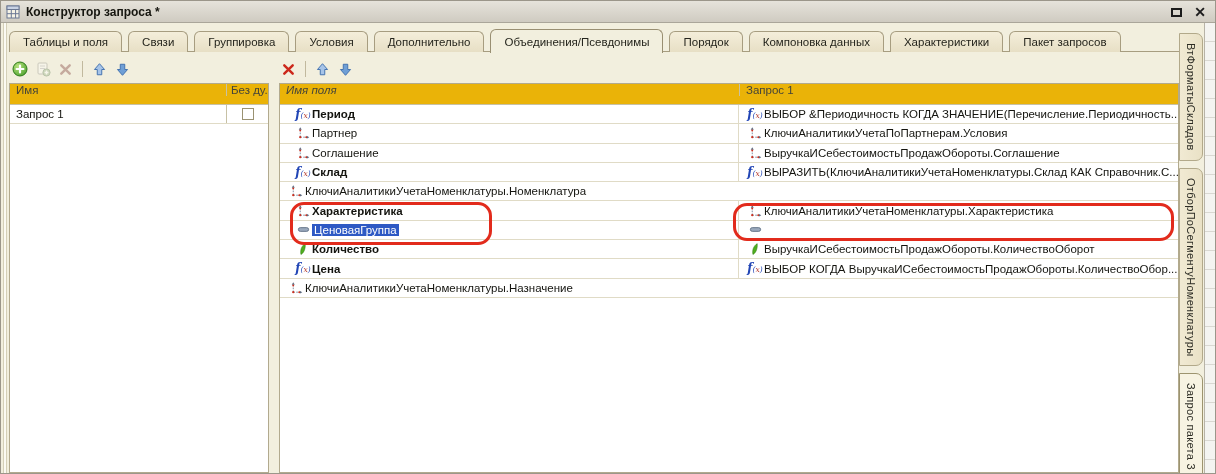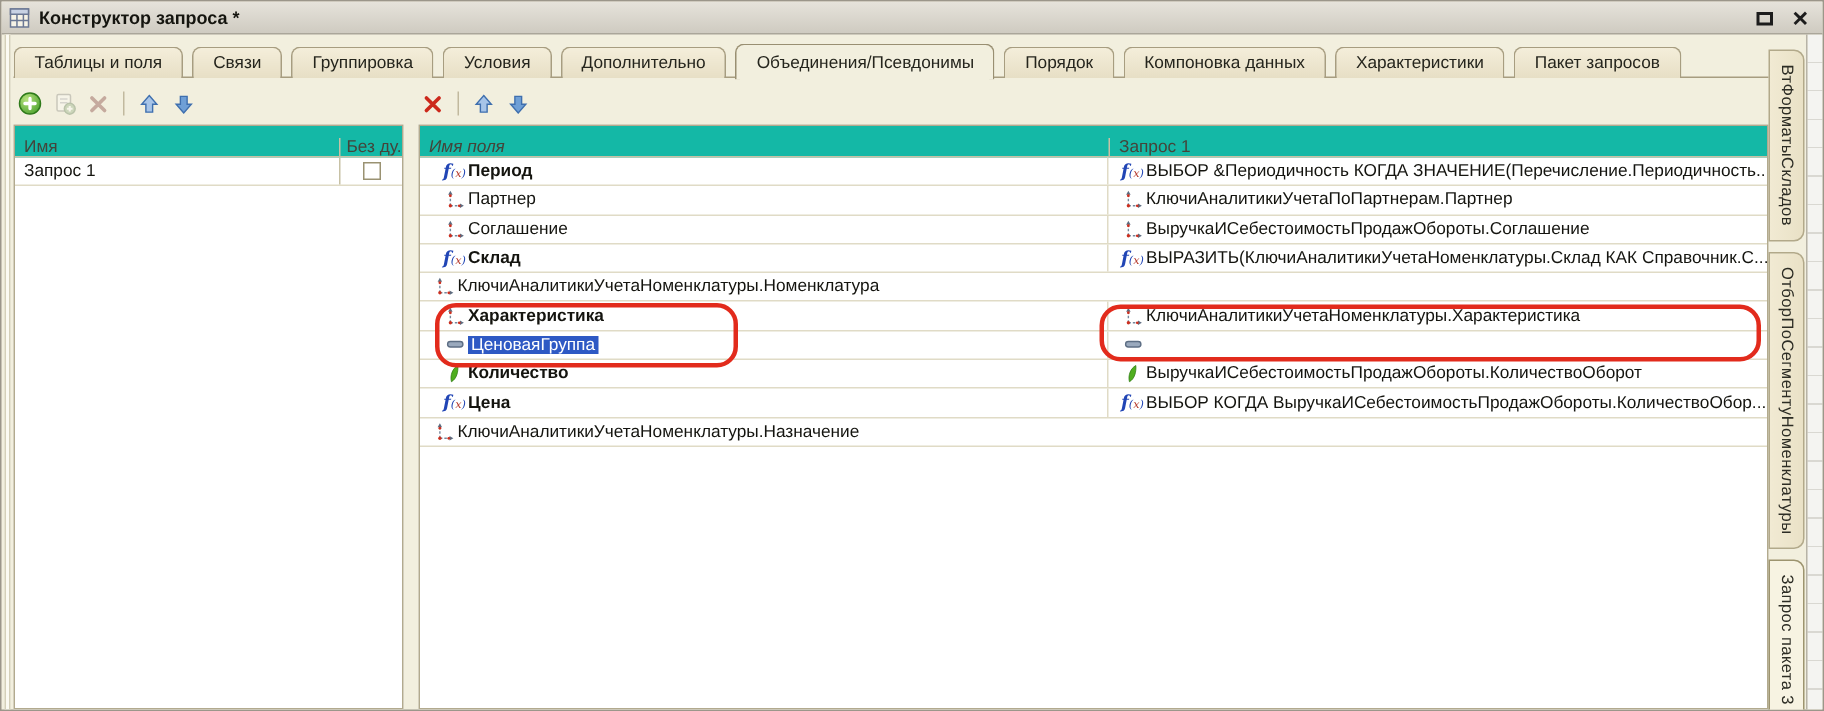--- a/index.html
+++ b/index.html
@@ -40,22 +40,22 @@
   
   .toolbar{position:absolute;height:22px;display:flex;align-items:center;gap:6px;}
   .toolbar .tbtn{width:17px;height:17px;display:flex;align-items:center;justify-content:center;cursor:default;}
   .toolbar .sep{width:1px;height:16px;background:#c1b99e;margin:0 2px;}
   .tbtn.disabled{opacity:.38;filter:saturate(.4);}
   
   .panel{
     position:absolute;background:#ffffff;border:1px solid #b2aa8e;
   }
   .thead{
-    height:21px;display:flex;background:#14b8a6;border-bottom:1px solid #c7c1a5;
-    font-size:11.5px;color:#44443a;align-items:flex-end;
+    height:21px;display:flex;background:#eab308;border-bottom:1px solid #c7c1a5;
+    font-size:11.5px;color:#44443a;align-items:flex-start;
   }
   .thead .hc{padding-left:6px;white-space:nowrap;overflow:hidden;}
   .trow{
     display:flex;align-items:center;height:19.3px;
     border-bottom:1px solid #e0dbc6;font-size:11.5px;color:#14140f;
     white-space:nowrap;
   }
   .cell{display:flex;align-items:center;overflow:hidden;white-space:nowrap;height:100%;}
   .icslot{width:18px;flex:0 0 18px;display:flex;align-items:center;justify-content:center;}
   .bold{font-weight:bold;}
@@ -257,21 +257,21 @@
               <svg width="13" height="14" viewBox="0 0 14 14">
                 <path d="M3.5 11.5V3.4" stroke="#76879c" stroke-width="1" stroke-dasharray="1.8 1.4" fill="none"></path>
                 <path d="M3.5 11.5H11" stroke="#76879c" stroke-width="1" stroke-dasharray="1.8 1.4" fill="none"></path>
                 <path d="M3.5 0.8 5.1 3.6H1.9Z" fill="#5c6c80"></path>
                 <path d="M13.2 11.5 10.4 13.1V9.9Z" fill="#5c6c80"></path>
                 <circle cx="3.5" cy="11.5" r="1.2" fill="#cc2f1f"></circle>
                 <circle cx="3.5" cy="4.3" r="1" fill="#cc2f1f"></circle>
                 <circle cx="9.9" cy="11.5" r="1" fill="#cc2f1f"></circle>
               </svg>
             </span>
-            <span>КлючиАналитикиУчетаПоПартнерам.Партнер</span>
+            <span>КлючиАналитикиУчетаПоПартнерам.Условия</span>
           </div>
         </div>
         <div class="trow">
           <div class="cell mp-name">
             <span class="icslot">
               <svg width="13" height="14" viewBox="0 0 14 14">
                 <path d="M3.5 11.5V3.4" stroke="#76879c" stroke-width="1" stroke-dasharray="1.8 1.4" fill="none"></path>
                 <path d="M3.5 11.5H11" stroke="#76879c" stroke-width="1" stroke-dasharray="1.8 1.4" fill="none"></path>
                 <path d="M3.5 0.8 5.1 3.6H1.9Z" fill="#5c6c80"></path>
                 <path d="M13.2 11.5 10.4 13.1V9.9Z" fill="#5c6c80"></path>

